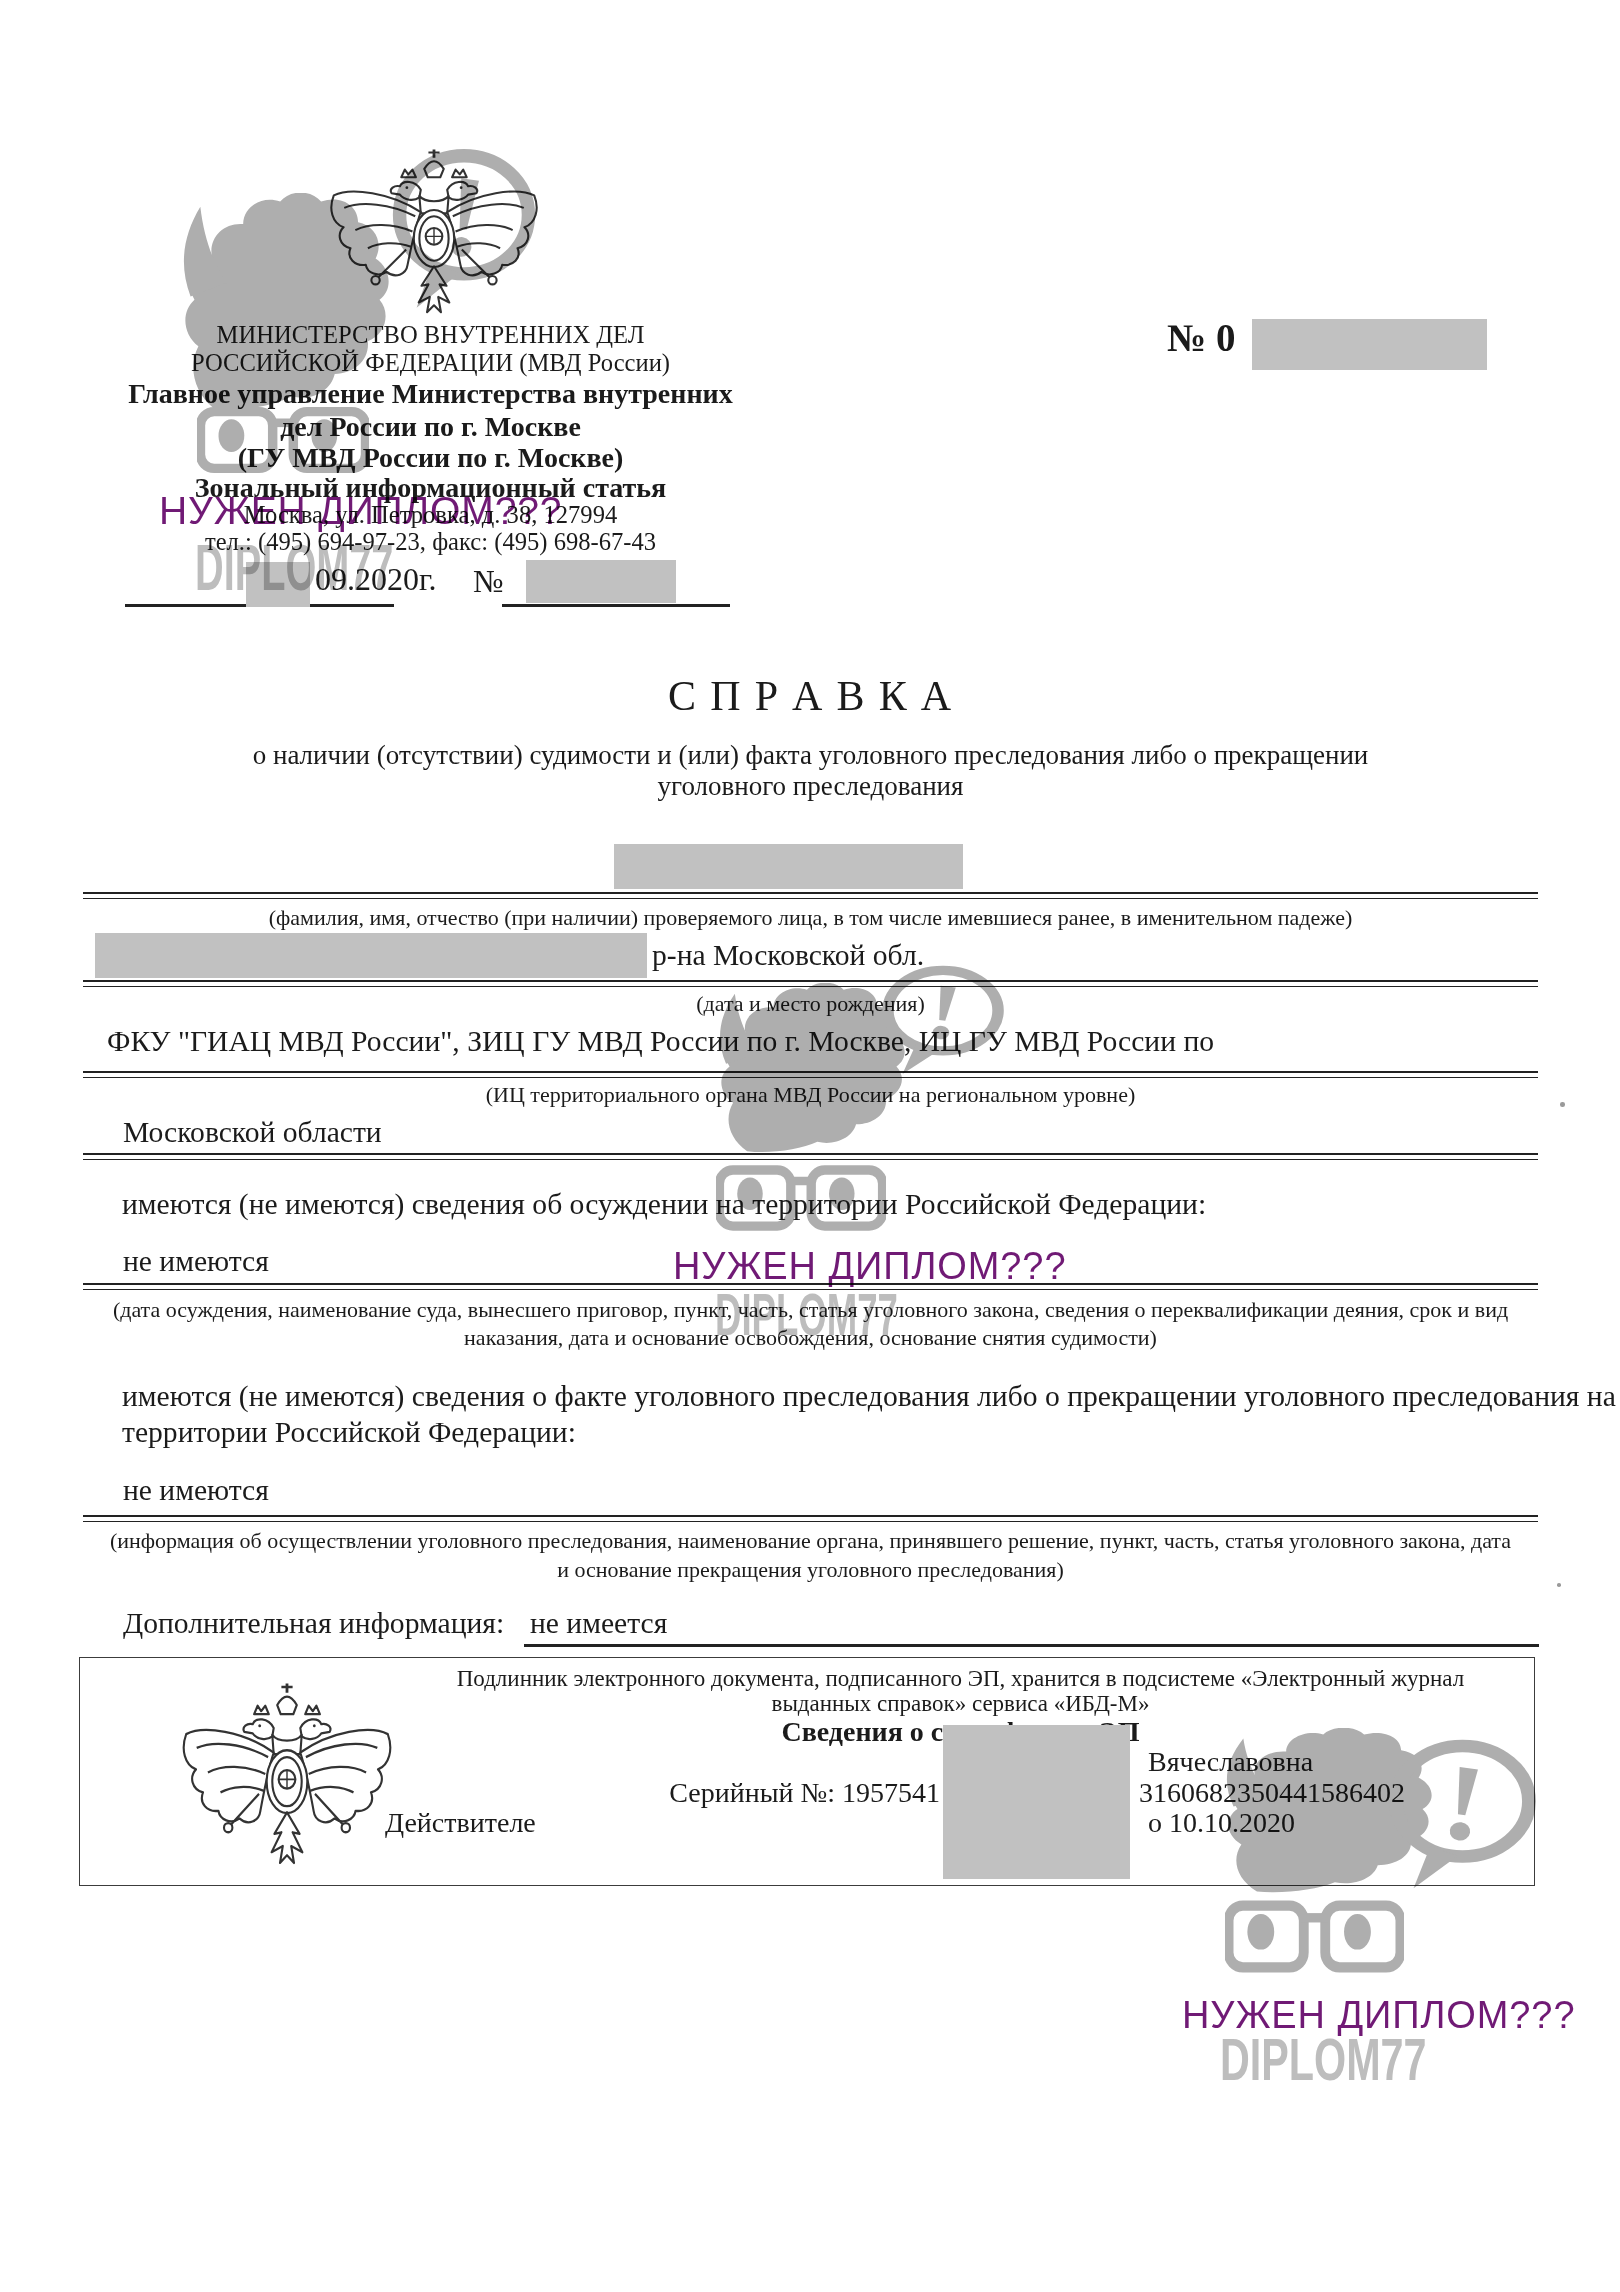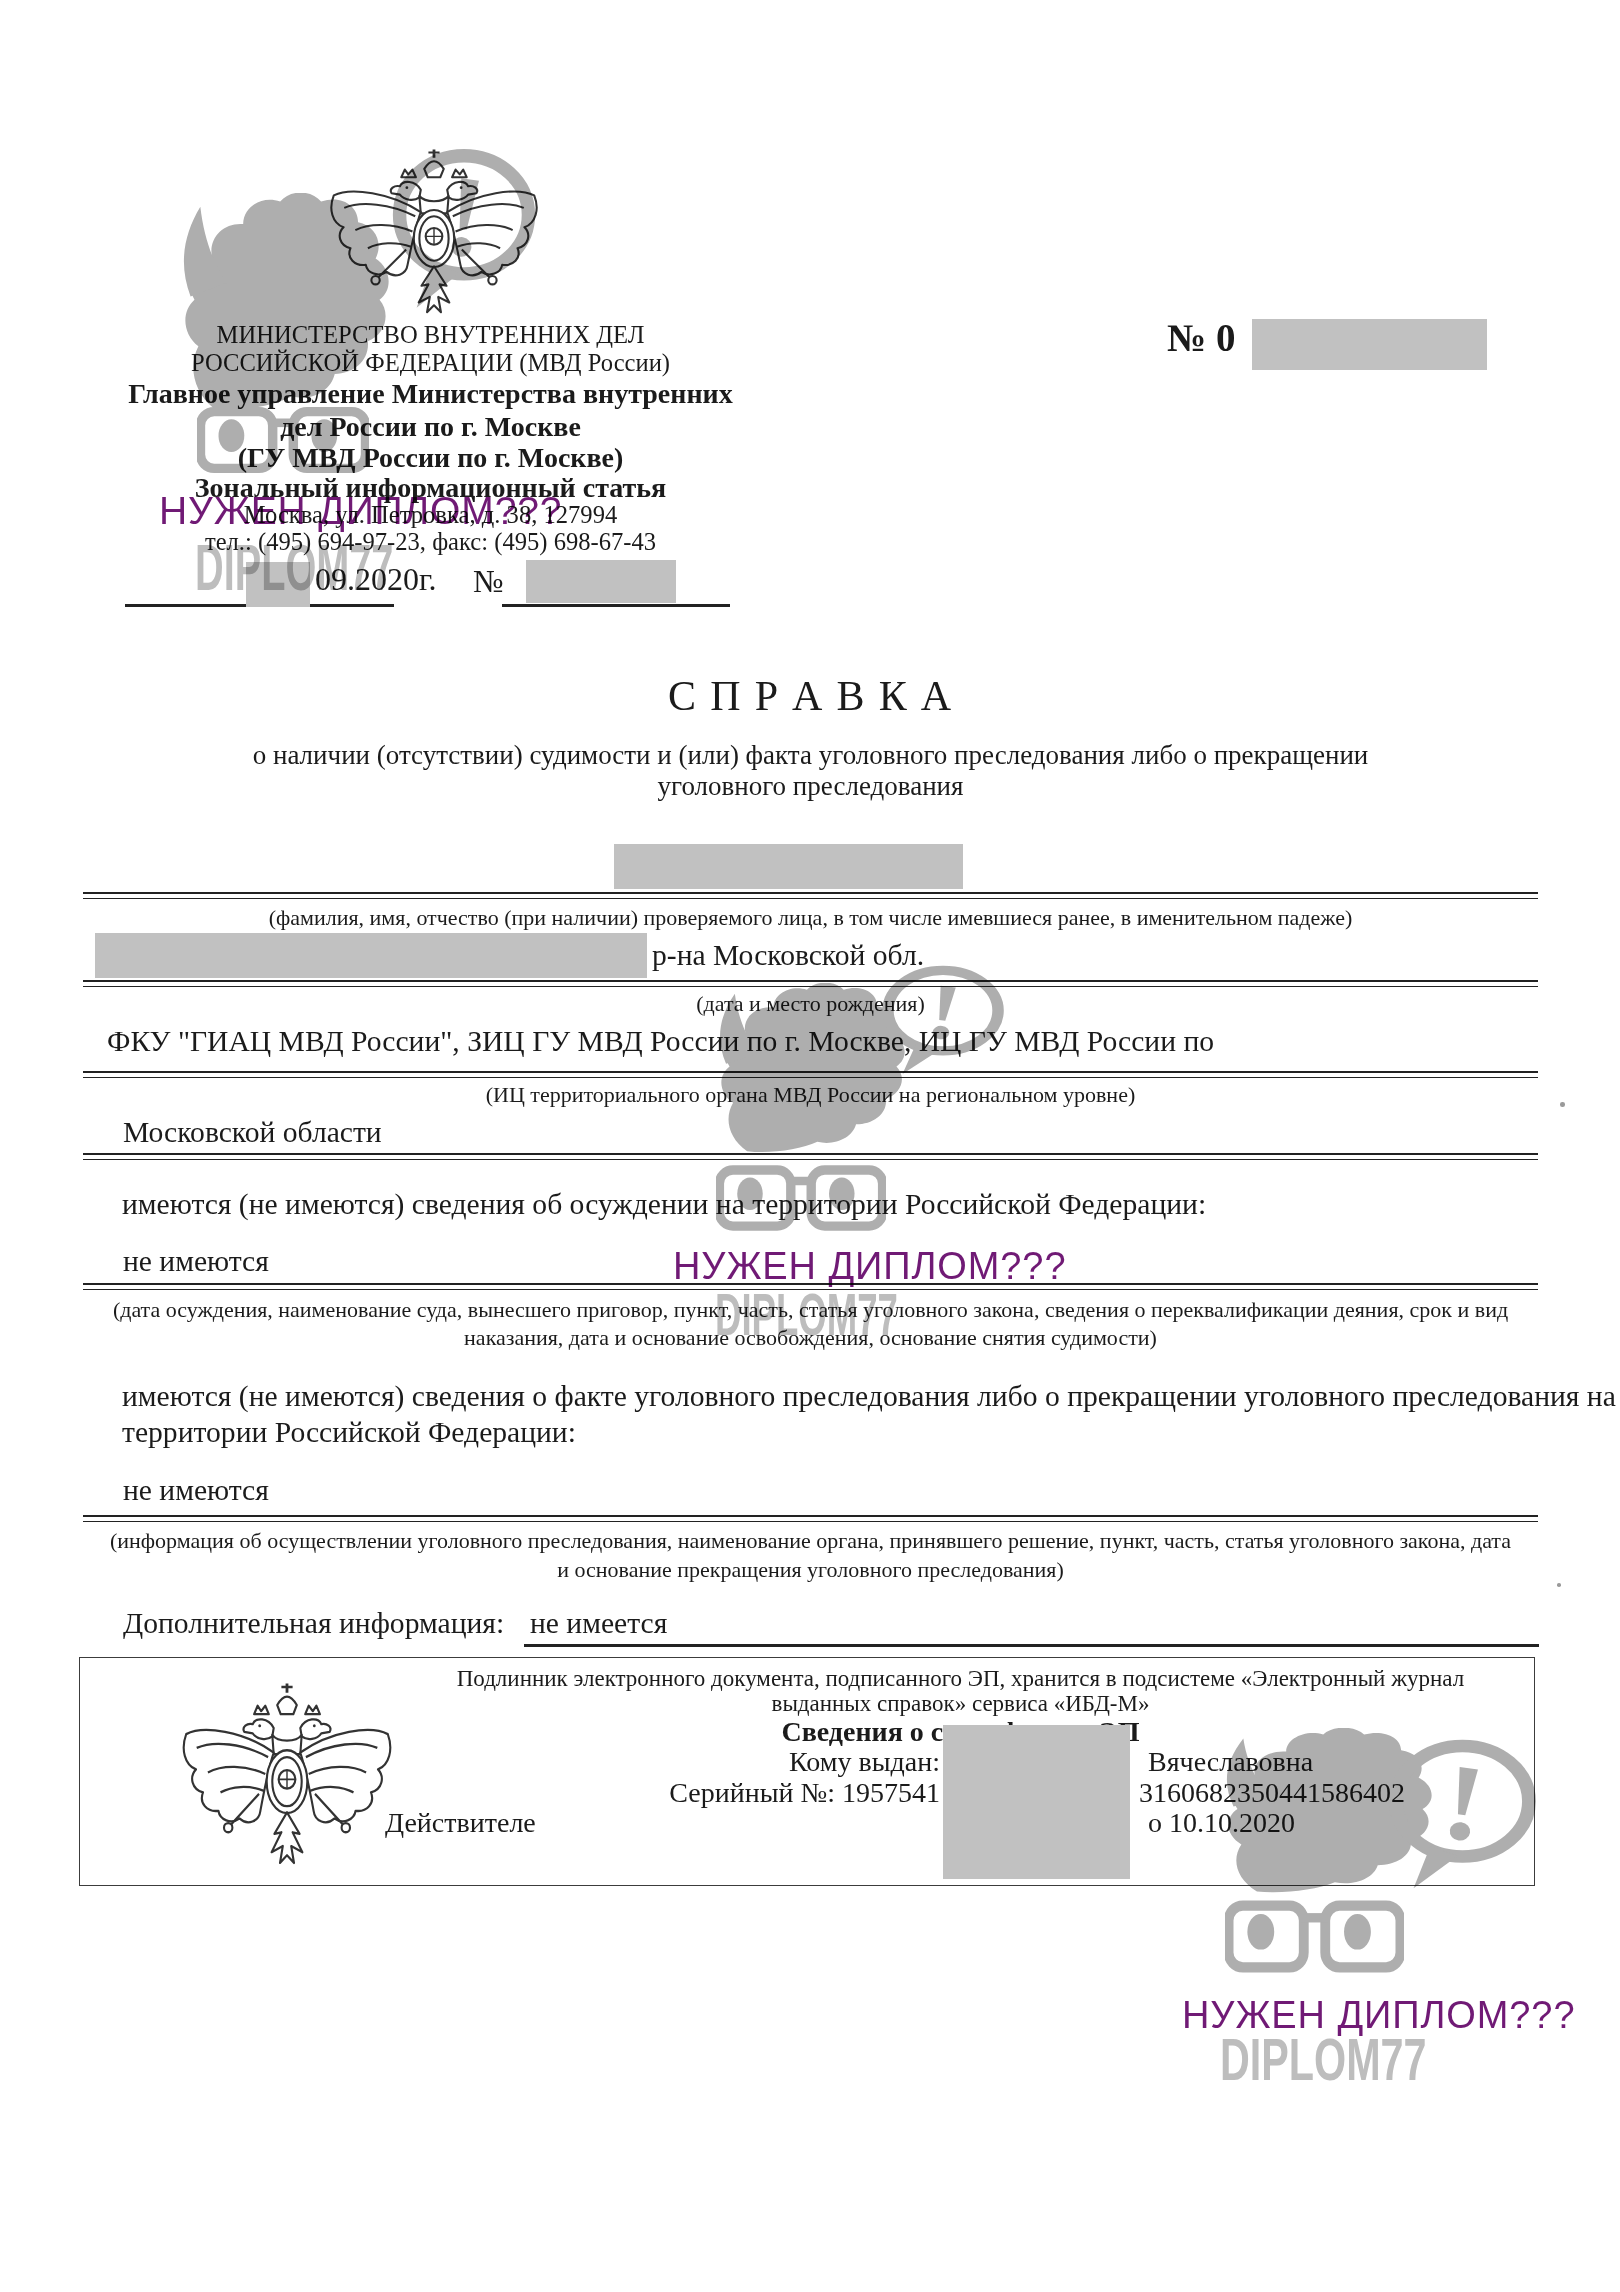--- a/index.html
+++ b/index.html
@@ -153,21 +153,20 @@
   <div class="abs body-t z10" style="left:530px;top:1607px">не имеется</div>
   <div class="sline" style="left:524px;top:1644px;width:1015px;border-top-width:3.1px"></div>
 
   <div class="sigbox"></div>
   <svg class="abs z10" style="left:175px;top:1682px" width="224" height="184" viewBox="0 0 320 240" preserveAspectRatio="none">
     <use href="#mvd-eagle"></use>
   </svg>
   <div class="abs z10" style="left:385px;top:1666px;width:1151px;text-align:center;font-size:23px">Подлинник электронного документа, подписанного ЭП, хранится в подсистеме «Электронный журнал</div>
   <div class="abs z10" style="left:385px;top:1691px;width:1151px;text-align:center;font-size:23px">выданных справок» сервиса «ИБД-М»</div>
   <div class="abs b z10" style="left:385px;top:1716px;width:1151px;text-align:center;font-size:28px">Сведения о сертификате ЭП</div>
-  <div class="abs z10" style="left:385px;top:1746px;width:555px;text-align:right;font-size:28px">Кому выдан: </div>
   <div class="abs z10" style="left:1148px;top:1746px;font-size:28px">Вячеславовна</div>
   <div class="abs z10" style="left:385px;top:1777px;width:555px;text-align:right;font-size:28px">Серийный №: 1957541</div>
   <div class="abs z10" style="left:1139px;top:1777px;font-size:28px">3160682350441586402</div>
   <div class="abs z10" style="left:385px;top:1807px;width:555px;text-align:left;font-size:28px">Действителе</div>
   <div class="abs z10" style="left:1148px;top:1807px;font-size:28px">о 10.10.2020</div>
   <div class="redact" style="left:943px;top:1725px;width:187px;height:154px"></div>
 
   <div class="wm">
 
     <svg class="wm-shape" style="left:175px;top:193px" width="224" height="224" viewBox="0 0 230 260" preserveAspectRatio="none">

